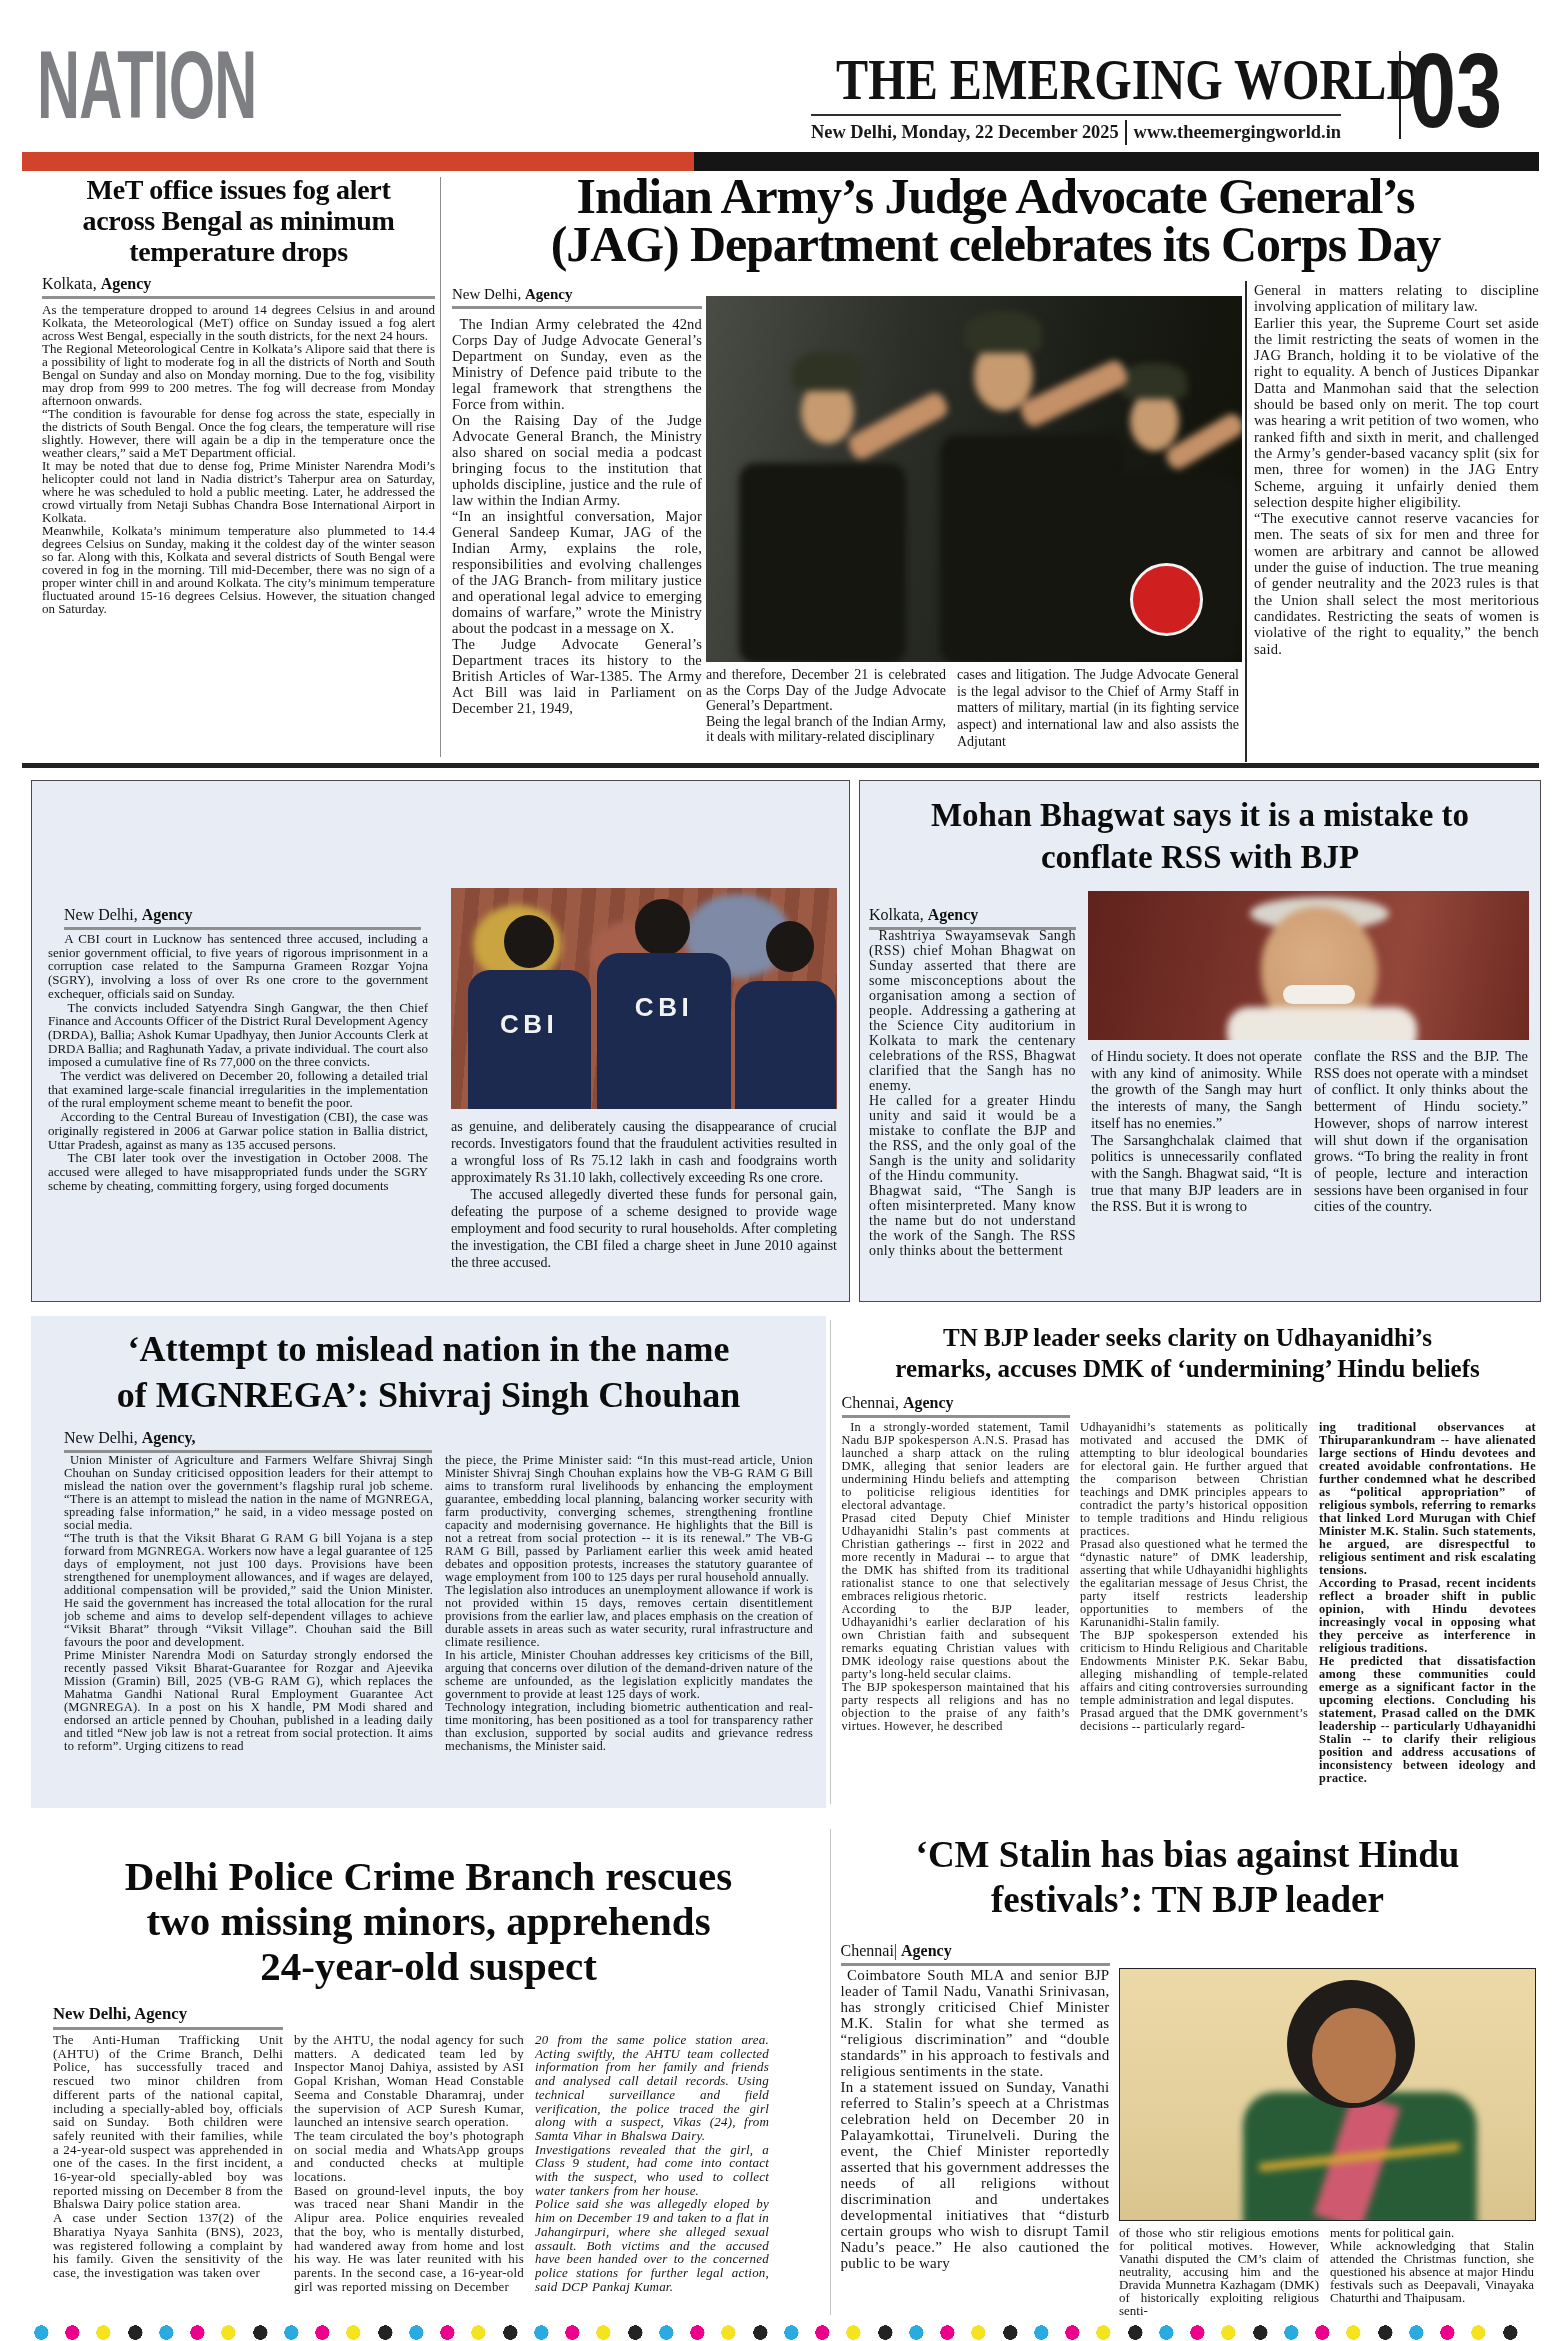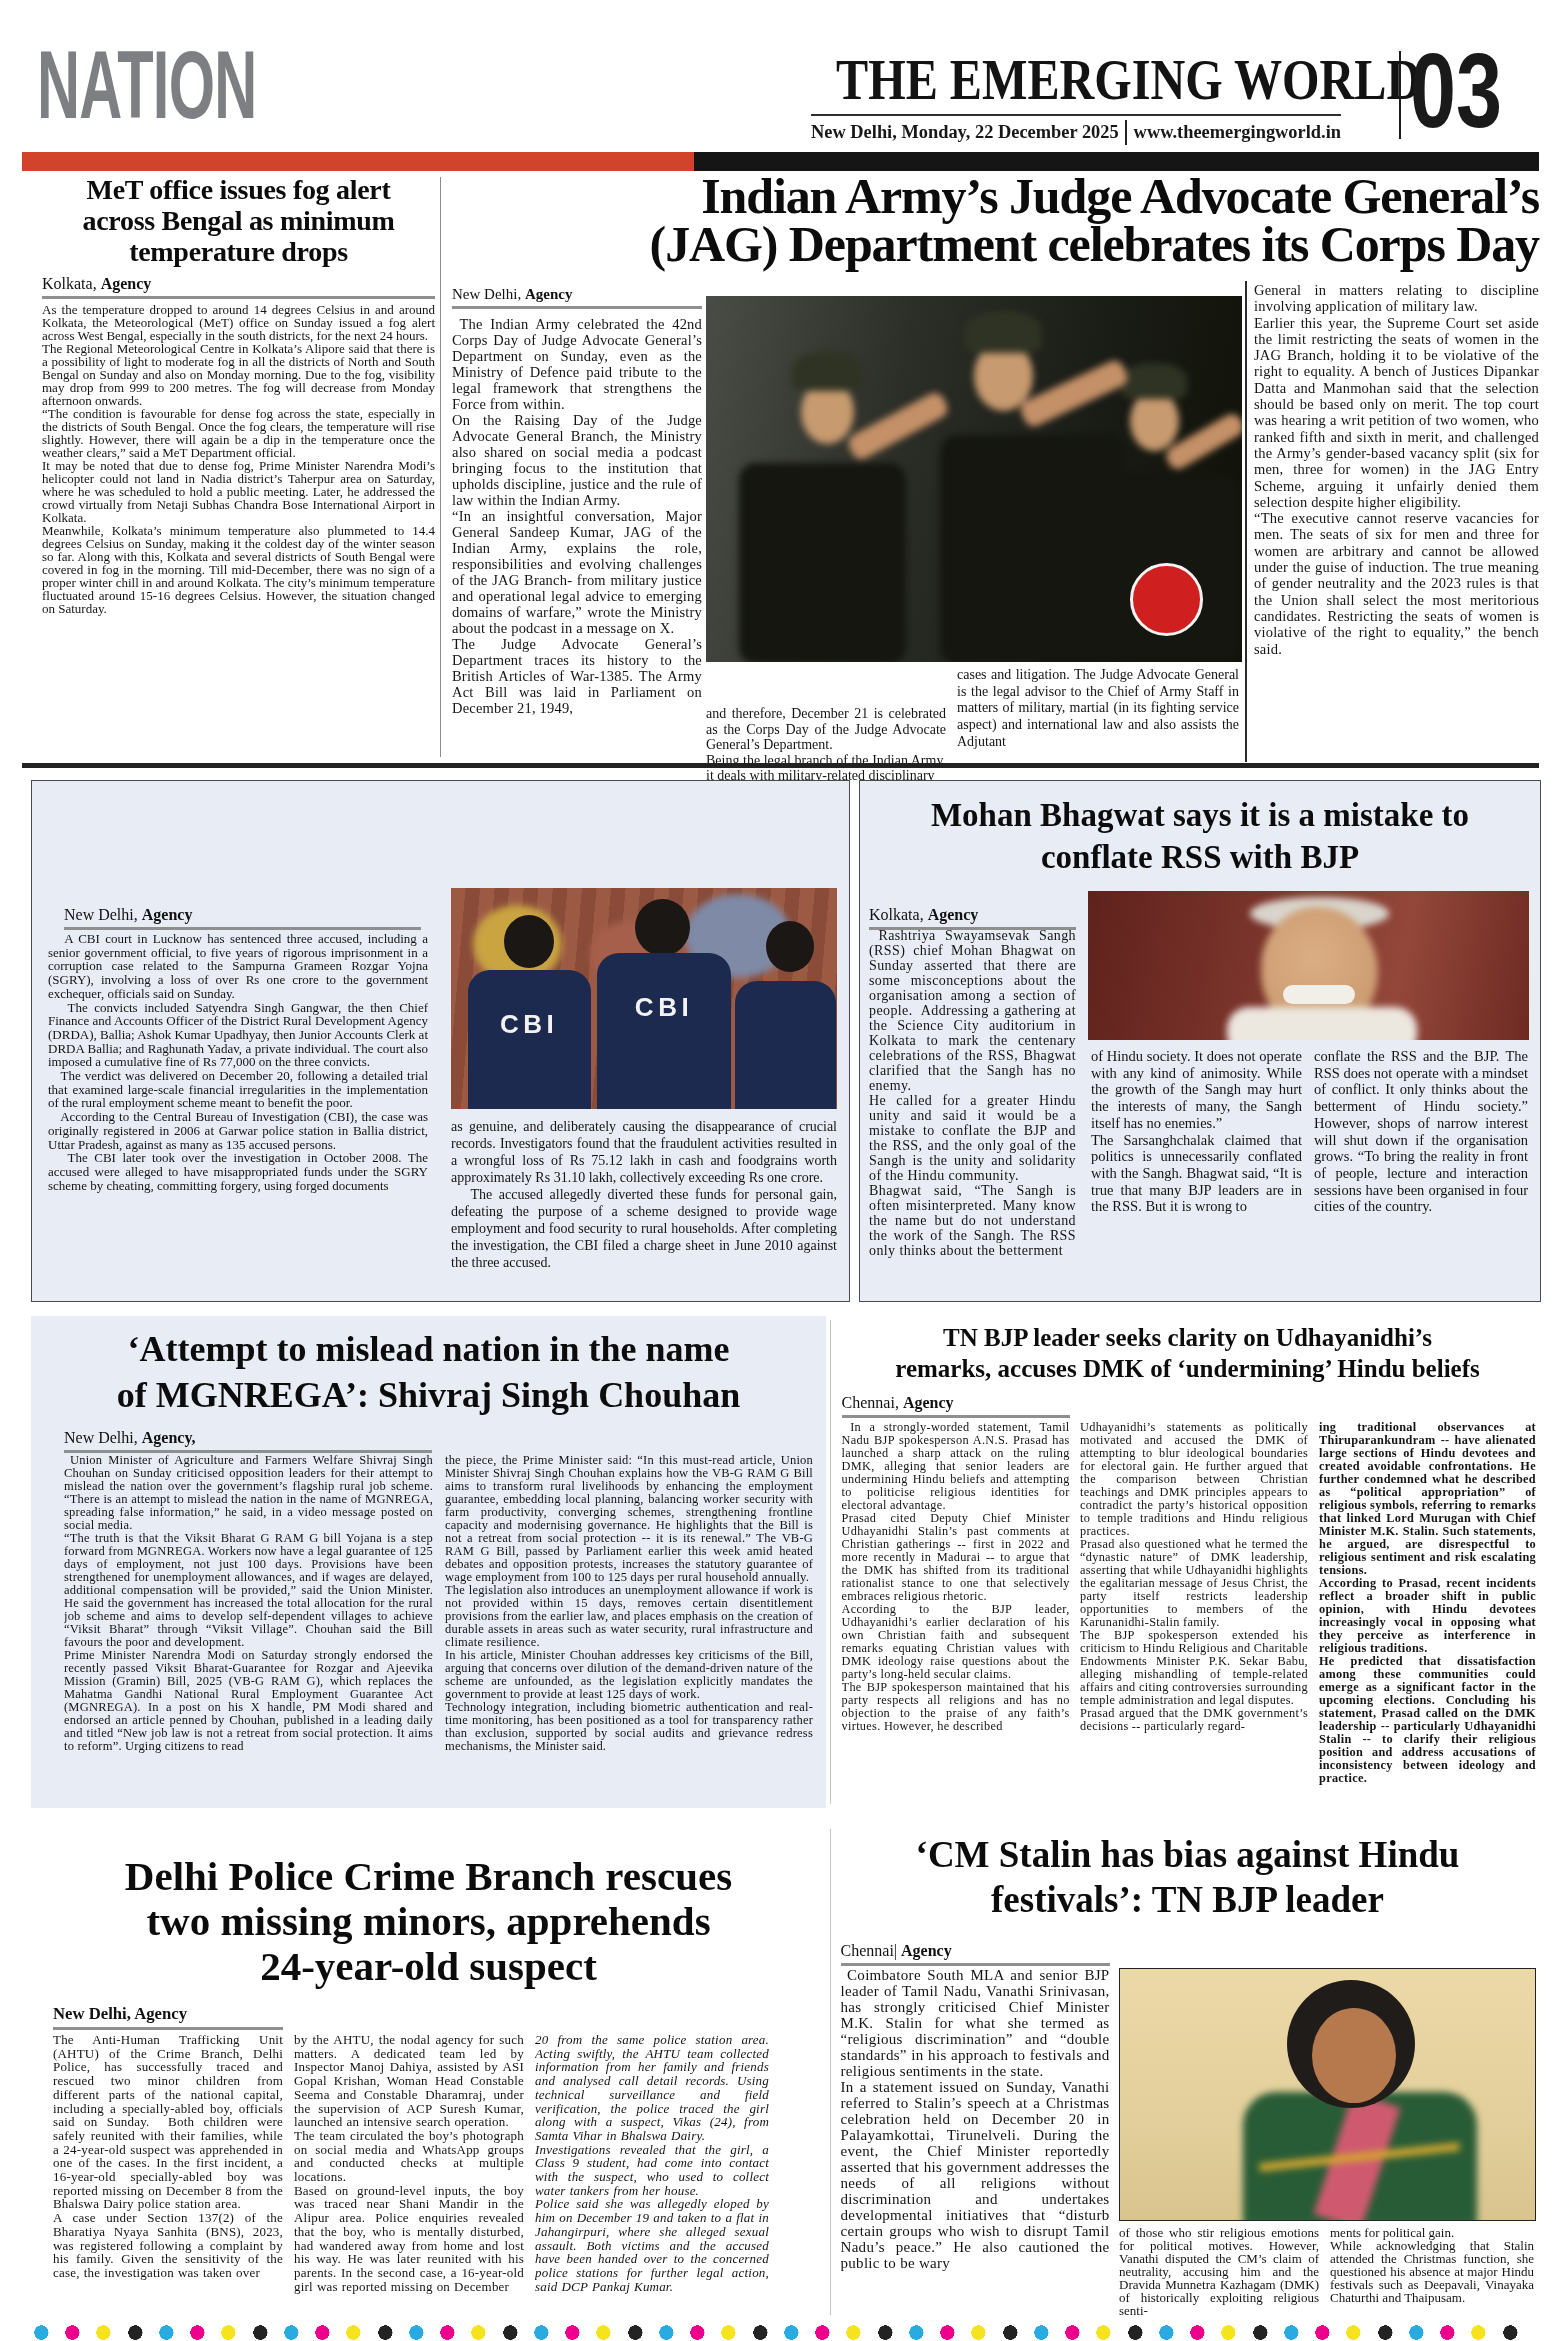--- a/index.html
+++ b/index.html
@@ -29,26 +29,26 @@
   .panel{background:#e8ecf5;}
   .bordered{border:1.7px solid #4a4a4a;}
   
   #met{left:42px;top:174px;width:393px;height:584px;}
   #met .headline{font-size:28px;line-height:31px;letter-spacing:-0.3px;}
   #met .byline{margin-top:7.8px;}
   #met .body-text{margin-top:4.5px;font-size:13px;line-height:13px;height:425px;}
   #vr-top{left:440px;top:177px;width:1.1px;height:580px;background:#8c8c8c;}
   
   #jag{left:452px;top:172px;width:1087px;height:594px;}
-  #jag .headline{font-size:50px;line-height:48px;letter-spacing:-1.1px;text-align:right;}
+  #jag .headline{font-size:50px;line-height:48px;letter-spacing:-1.1px;}
   .jag-byline{position:absolute;left:0;top:114px;width:250px;font-size:15px;}
   .jag-colL{position:absolute;left:0;top:144px;width:250px;height:446px;font-size:14.5px;line-height:16px;letter-spacing:0.2px;}
   .jag-photo{position:absolute;left:254px;top:124px;width:536px;height:366px;overflow:hidden;
              background:linear-gradient(100deg,#4a4d45 0%,#2c2e28 35%,#191b15 70%,#101208 100%);}
-  .jag-colM1{position:absolute;left:254px;top:495px;width:240px;height:95px;font-size:14px;line-height:15.6px;margin-top:39px;}
+  .jag-colM1{position:absolute;left:254px;top:495px;width:240px;height:95px;font-size:14px;line-height:15.6px;}
   .jag-colM2{position:absolute;left:505px;top:495px;width:282px;height:95px;font-size:14px;line-height:16.7px;}
   .jag-vr{position:absolute;left:793px;top:109px;width:1.7px;height:481px;background:#2b2b2b;}
   .jag-colR{position:absolute;left:802px;top:110px;width:285px;height:480px;font-size:14.5px;line-height:16.3px;letter-spacing:0.2px;}
   #hr-main{left:22px;top:763px;width:1517px;height:4.5px;background:#222;}
   
   .ph-blur{position:absolute;left:0;top:0;right:0;bottom:0;filter:blur(3.9px);}
   .jp-face{position:absolute;background:#c79a6f;border-radius:50%;}
   .jp-cap{position:absolute;background:#2f3323;border-radius:45% 45% 20% 20%;}
   .jp-arm{position:absolute;background:#c49067;border-radius:10px;}
   .jp-body{position:absolute;background:#14160f;border-radius:16.7px;}

